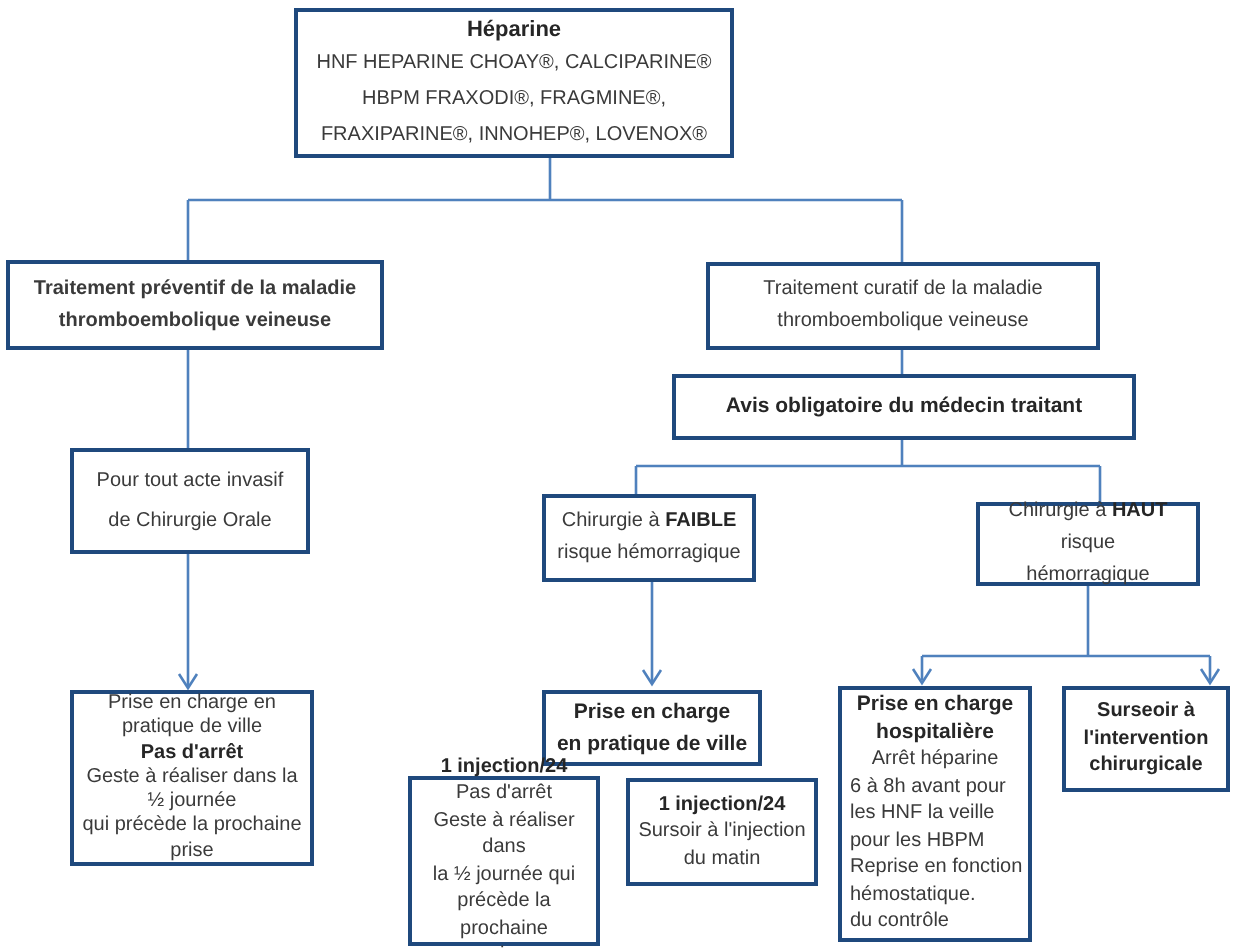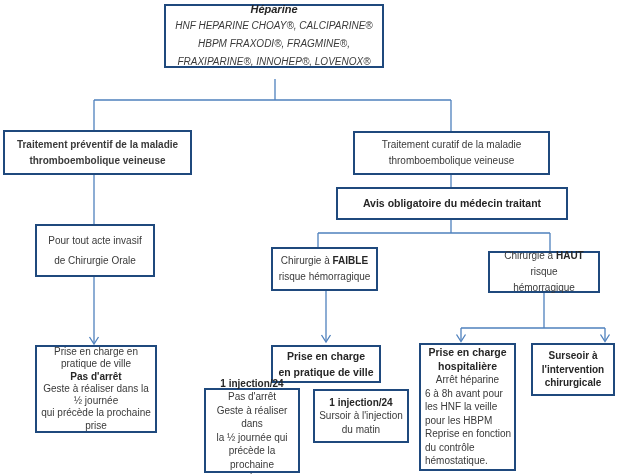--- a/index.html
+++ b/index.html
@@ -8,21 +8,21 @@
     font-family:"Liberation Sans",sans-serif;color:#3a3a3a;overflow:hidden;
   }
   .box{
     position:absolute;box-sizing:border-box;border:2px solid #1F497D;background:#fff;
     display:flex;flex-direction:column;justify-content:center;
     text-align:center;font-size:10px;line-height:13px;
   }
   .b{font-weight:bold;color:#262626;}
   #svg-layer{position:absolute;left:0;top:0;}
 
-  #heparine{left:164px;top:4px;width:220px;height:64px;line-height:18px;font-style:italic;}
+  #heparine{left:147px;top:4px;width:220px;height:75px;line-height:18px;}
   #heparine .title{font-size:11px;line-height:16px;}
   #preventif{left:3px;top:130px;width:189px;height:45px;line-height:16px;font-weight:bold;}
   #curatif{left:353px;top:131px;width:197px;height:44px;line-height:16px;}
   #avis{left:336px;top:187px;width:232px;height:33px;font-size:10.5px;}
   #acte-oral{left:35px;top:224px;width:120px;height:53px;line-height:20px;}
   #faible{left:271px;top:247px;width:107px;height:44px;line-height:16px;}
   #haut{left:488px;top:251px;width:112px;height:42px;line-height:16px;}
   #ville-gauche{left:35px;top:345px;width:122px;height:88px;line-height:12.3px;}
   #ville-centre{left:271px;top:345px;width:110px;height:38px;font-size:10.5px;line-height:16px;}
   #injection-gauche{left:204px;top:388px;width:96px;height:85px;line-height:13.5px;}
@@ -121,22 +121,22 @@
 
   <div id="hospitaliere" class="box">
     <div class="b title">Prise en charge</div>
     <div class="b title">hospitalière</div>
     <div>Arrêt héparine</div>
     <div class="hosp-body">
       <div>6 à 8h avant pour</div>
       <div>les HNF la veille</div>
       <div>pour les HBPM</div>
       <div>Reprise en fonction</div>
+      <div>hémostatique.</div>
       <div>du contrôle</div>
-      <div>hémostatique.</div>
     </div>
   </div>
 
   <div id="surseoir" class="box">
     <div class="b">Surseoir à</div>
     <div class="b">l'intervention</div>
     <div class="b">chirurgicale</div>
   </div>
 
 </div>

